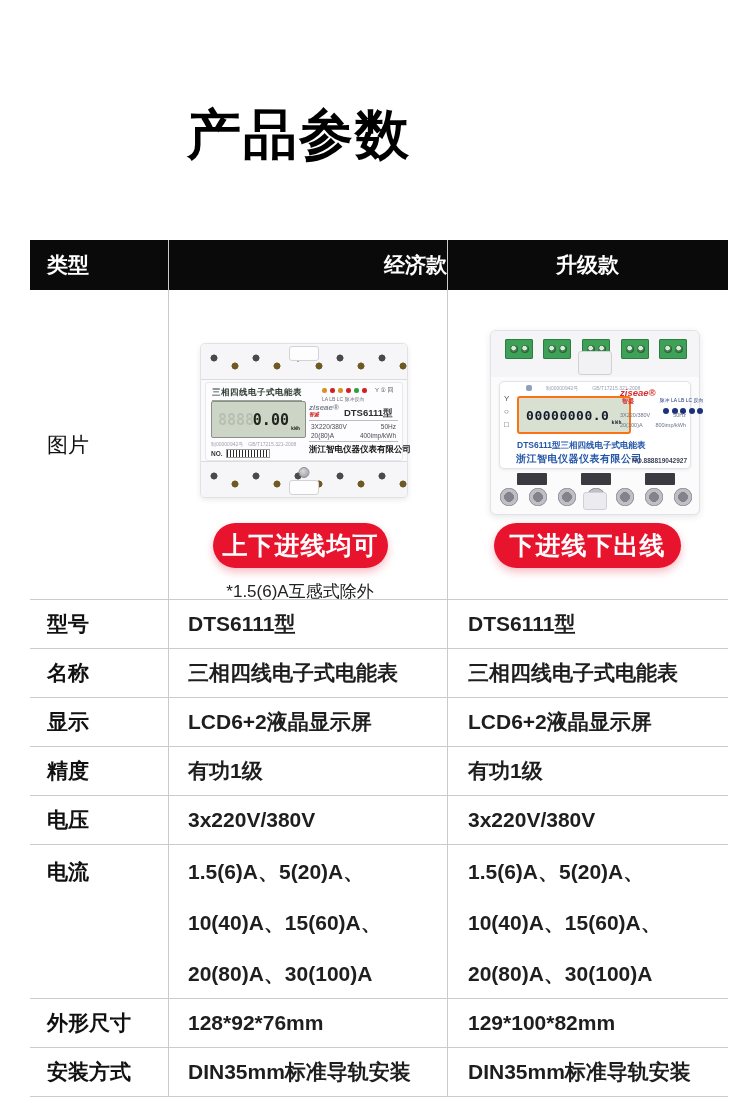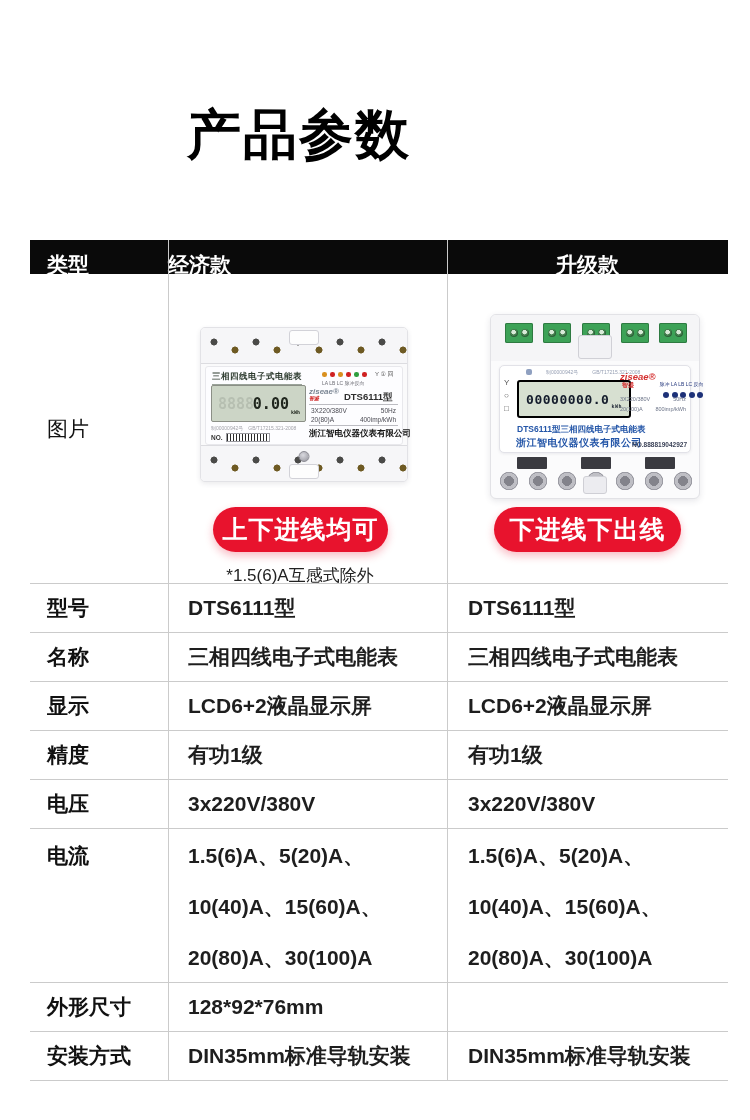--- a/index.html
+++ b/index.html
@@ -9,23 +9,23 @@
     font-family:"Liberation Sans","DejaVu Sans",sans-serif; color:#1d1d1d;
   }
   .title {
     position:absolute; top:99px; left:0; width:598px; text-align:center;
     font-size:54px; font-weight:900; color:#000; letter-spacing:2px;
   }
   
   .spec-table { position:absolute; left:30px; top:240px; width:698px; border-bottom:1px solid #cbcbcb; }
   .vline { position:absolute; top:0; bottom:0; width:1px; background:#cbcbcb; z-index:5; }
   .vline.v1 { left:138px; } .vline.v2 { left:417px; }
-  .thead { display:flex; height:34px; background:#0a0a0a; color:#fff; font-size:21px; font-weight:700; }
+  .thead { display:flex; height:50px; background:#0a0a0a; color:#fff; font-size:21px; font-weight:700; }
   .th1 { width:138px; line-height:50px; padding-left:17px; }
-  .th2 { width:279px; line-height:50px; text-align:left; }
+  .th2 { width:279px; line-height:50px; text-align:right; }
   .th3 { flex:1; line-height:50px; text-align:center; }
   .img-row { position:relative; height:309px; display:flex; }
   .img-label { width:138px; display:flex; align-items:center; padding-left:17px; font-size:21px; color:#111; }
   .row { display:flex; border-top:1px solid #cbcbcb; align-items:center; height:49px; font-size:21px;font-weight:bold; }
   .row.tall { height:154px; align-items:flex-start; }
   .row.tall .cell { line-height:51px; padding-top:1px; }
   .c1 { width:138px; padding-left:17px; color:#111; }
   .c2 { width:279px; padding-left:20px; color:#1e1e1e; }
   .c3 { flex:1; padding-left:21px; color:#1e1e1e; }
   .val { white-space:pre-line; }
@@ -95,21 +95,21 @@
   .up-clip { position:absolute; left:50%; transform:translateX(-50%); top:20px; width:34px; height:24px;
     background:#f2f2f5; border:1px solid #d0d0d6; border-radius:3px; }
   .up-face { position:absolute; left:8px; right:8px; top:50px; height:88px;
     background:#fff; border:1px solid #e2e2e8; border-radius:5px; box-shadow:0 1px 3px rgba(40,40,60,.08); }
   .up-cert { position:absolute; left:26px; top:3px; right:3px; display:flex; gap:14px;
     font-size:5px; color:#97a0b4; white-space:nowrap; align-items:center; }
   .cert-mark { width:6px; height:6px; border-radius:2px; background:#8fa0c0; display:inline-block; }
   .up-icons { position:absolute; left:4px; top:13px; display:flex; flex-direction:column; gap:5px;
     font-size:8px; color:#555; line-height:1; }
   .up-lcd { position:absolute; left:17px; top:14px; width:114px; height:38px;
-    background:#d7e0d1; border:2px solid #000000; border-radius:3px;
+    background:#d7e0d1; border:2px solid #f97316; border-radius:3px;
     display:flex; align-items:center; justify-content:center;
     font-family:"DejaVu Sans Mono",monospace; font-weight:700; font-size:13px; letter-spacing:.5px; color:#141c2c; }
   .up-lcd .unit { font-size:5px; margin-left:2px; align-self:flex-end; margin-bottom:7px; }
   .up-right { position:absolute; left:120px; top:6px; right:2px; display:flex; gap:4px; }
   .up-brand { font-size:9.5px; font-weight:700; font-style:italic; color:#d43030; line-height:1.1; }
   .up-brandcn { display:block; font-size:6px; font-style:normal; margin-left:2px; }
   .up-dotcol { margin-left:auto; text-align:right; }
   .up-indlabel { font-size:5px; color:#23367c; white-space:nowrap; }
   .up-dots { display:flex; gap:2.5px; justify-content:flex-end; margin-top:2px; }
   .up-dot { width:6px; height:6px; border-radius:50%; background:#1d3178; }
@@ -310,19 +310,20 @@
     <div class="cell c2 val">1.5(6)A、5(20)A、
 10(40)A、15(60)A、
 20(80)A、30(100)A</div>
     <div class="cell c3 val">1.5(6)A、5(20)A、
 10(40)A、15(60)A、
 20(80)A、30(100)A</div>
   </div>
   <div class="row">
     <div class="cell c1">外形尺寸</div>
     <div class="cell c2 val">128*92*76mm</div>
+    <div class="cell c3 val">129*100*82mm</div>
   </div>
   <div class="row">
     <div class="cell c1">安装方式</div>
     <div class="cell c2 val">DIN35mm标准导轨安装</div>
     <div class="cell c3 val">DIN35mm标准导轨安装</div>
   </div>
 </div>
 
 </body></html>

